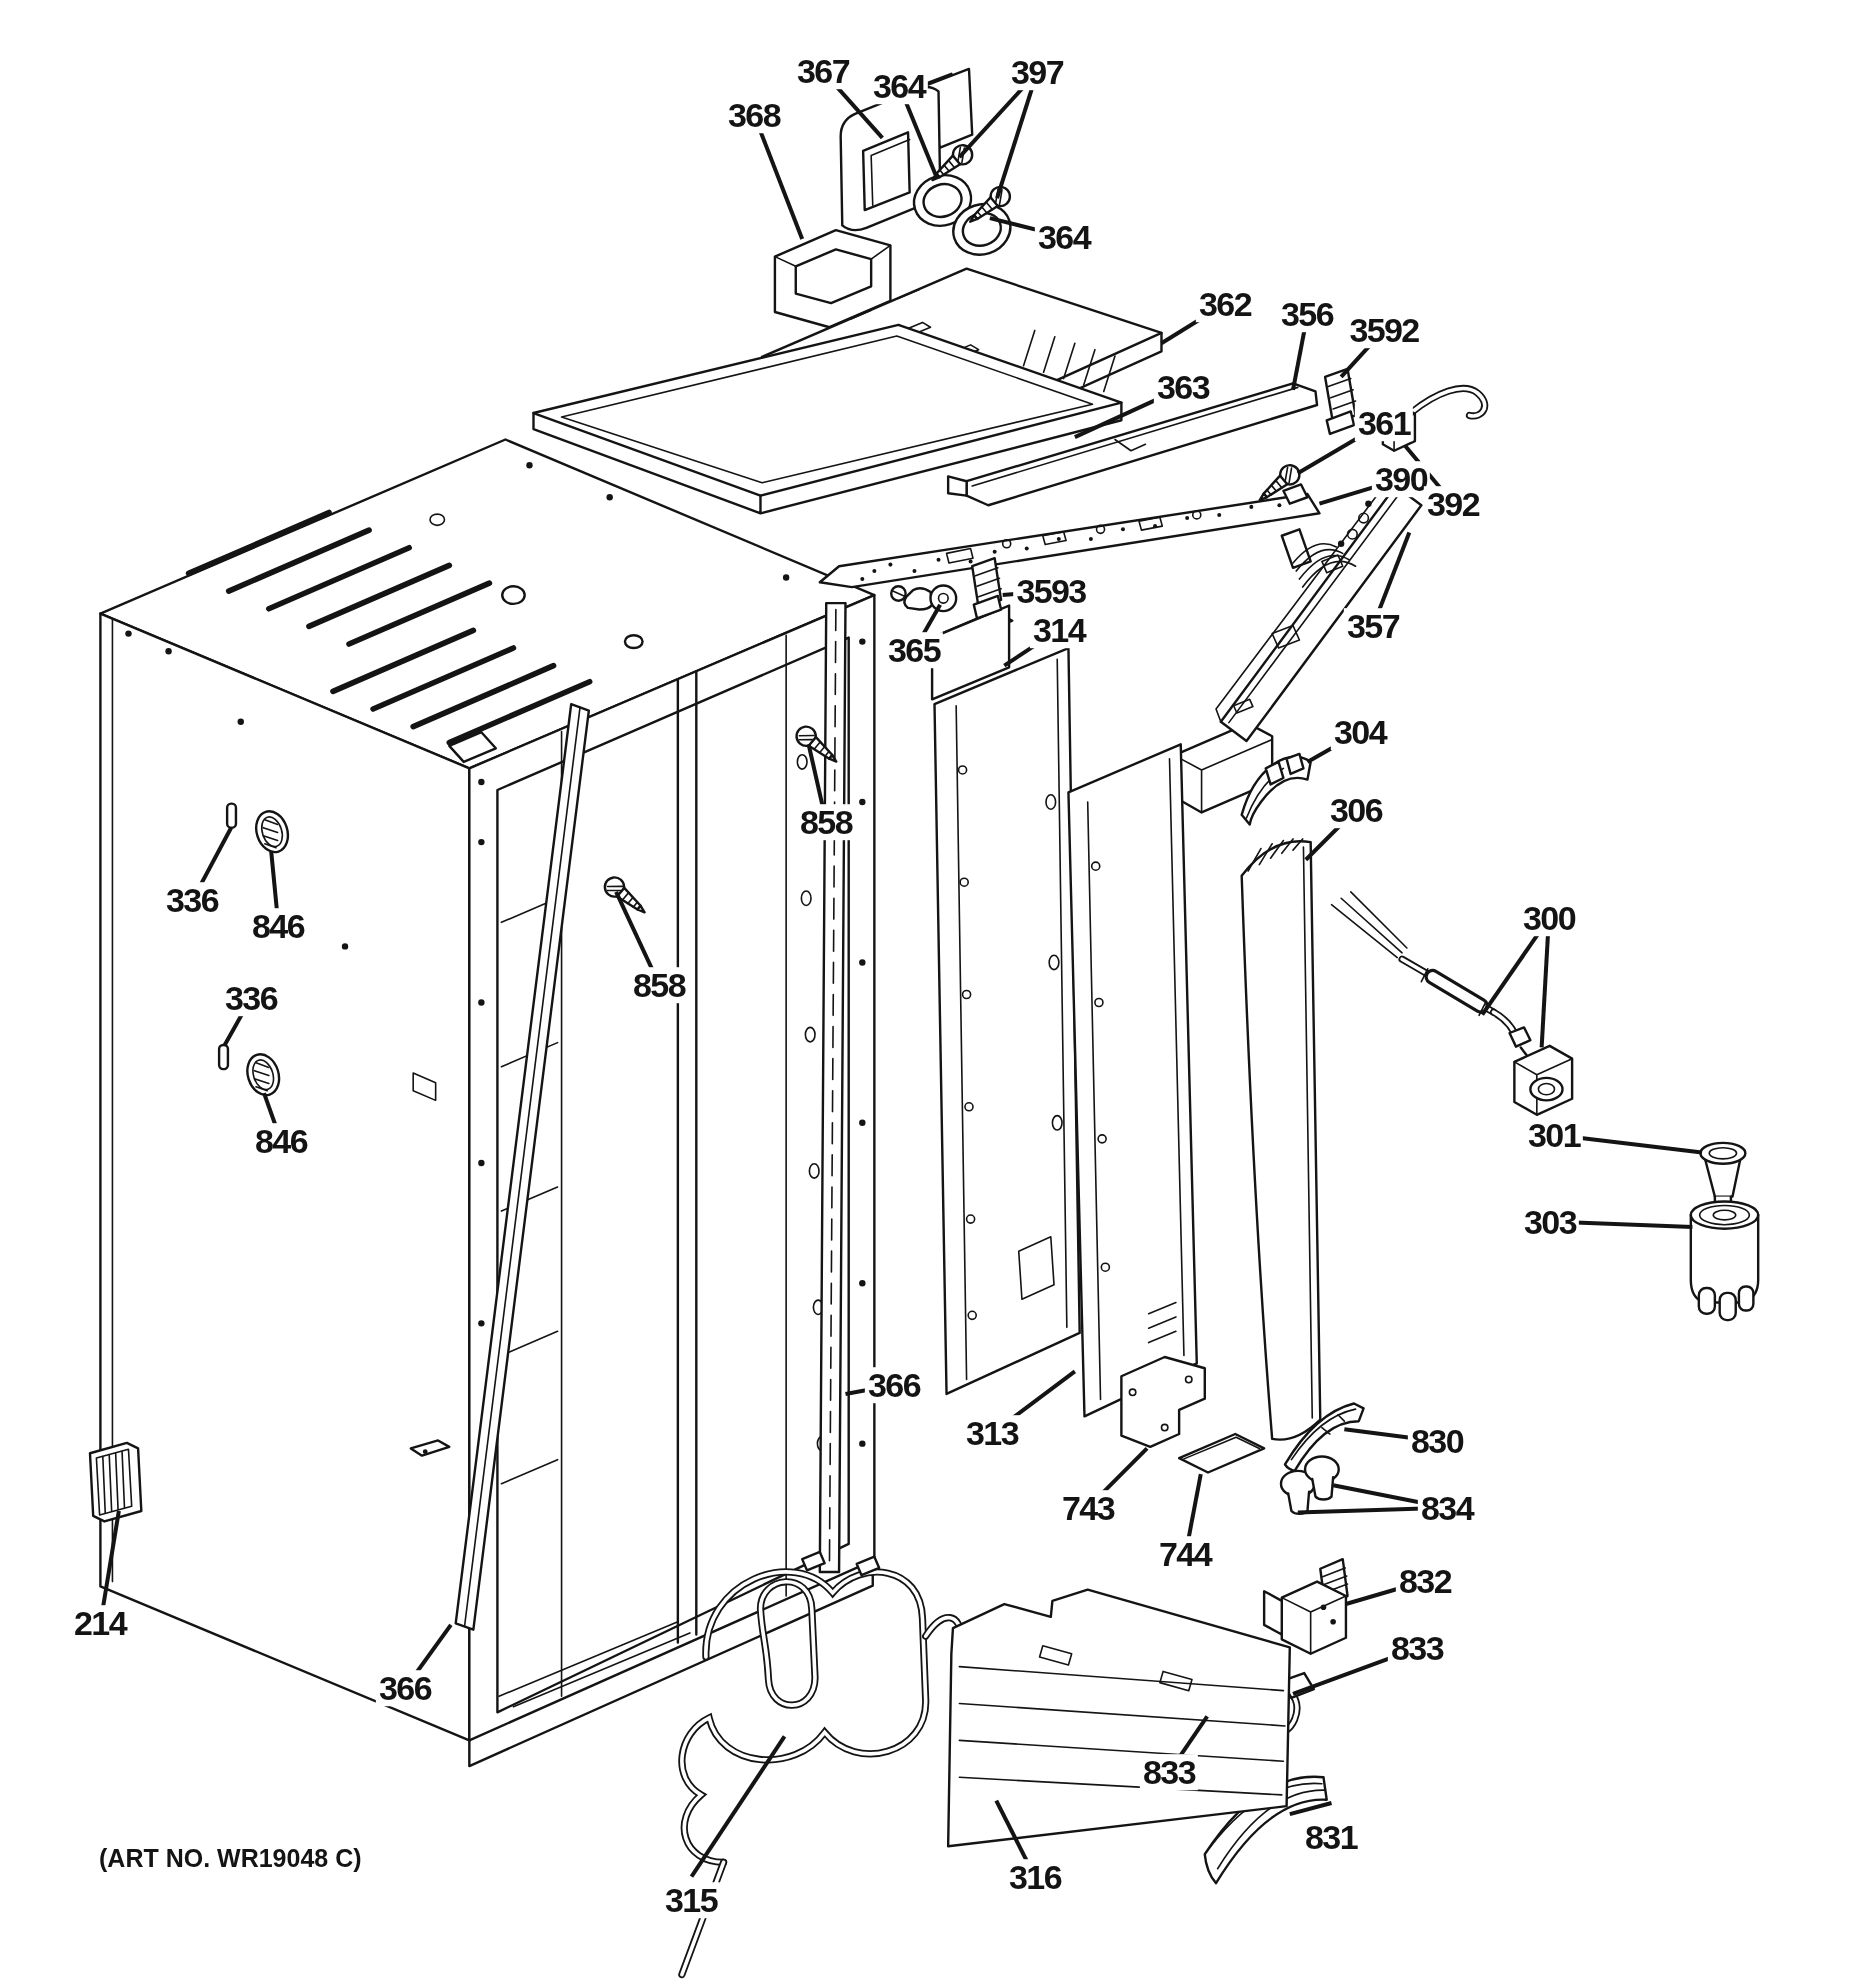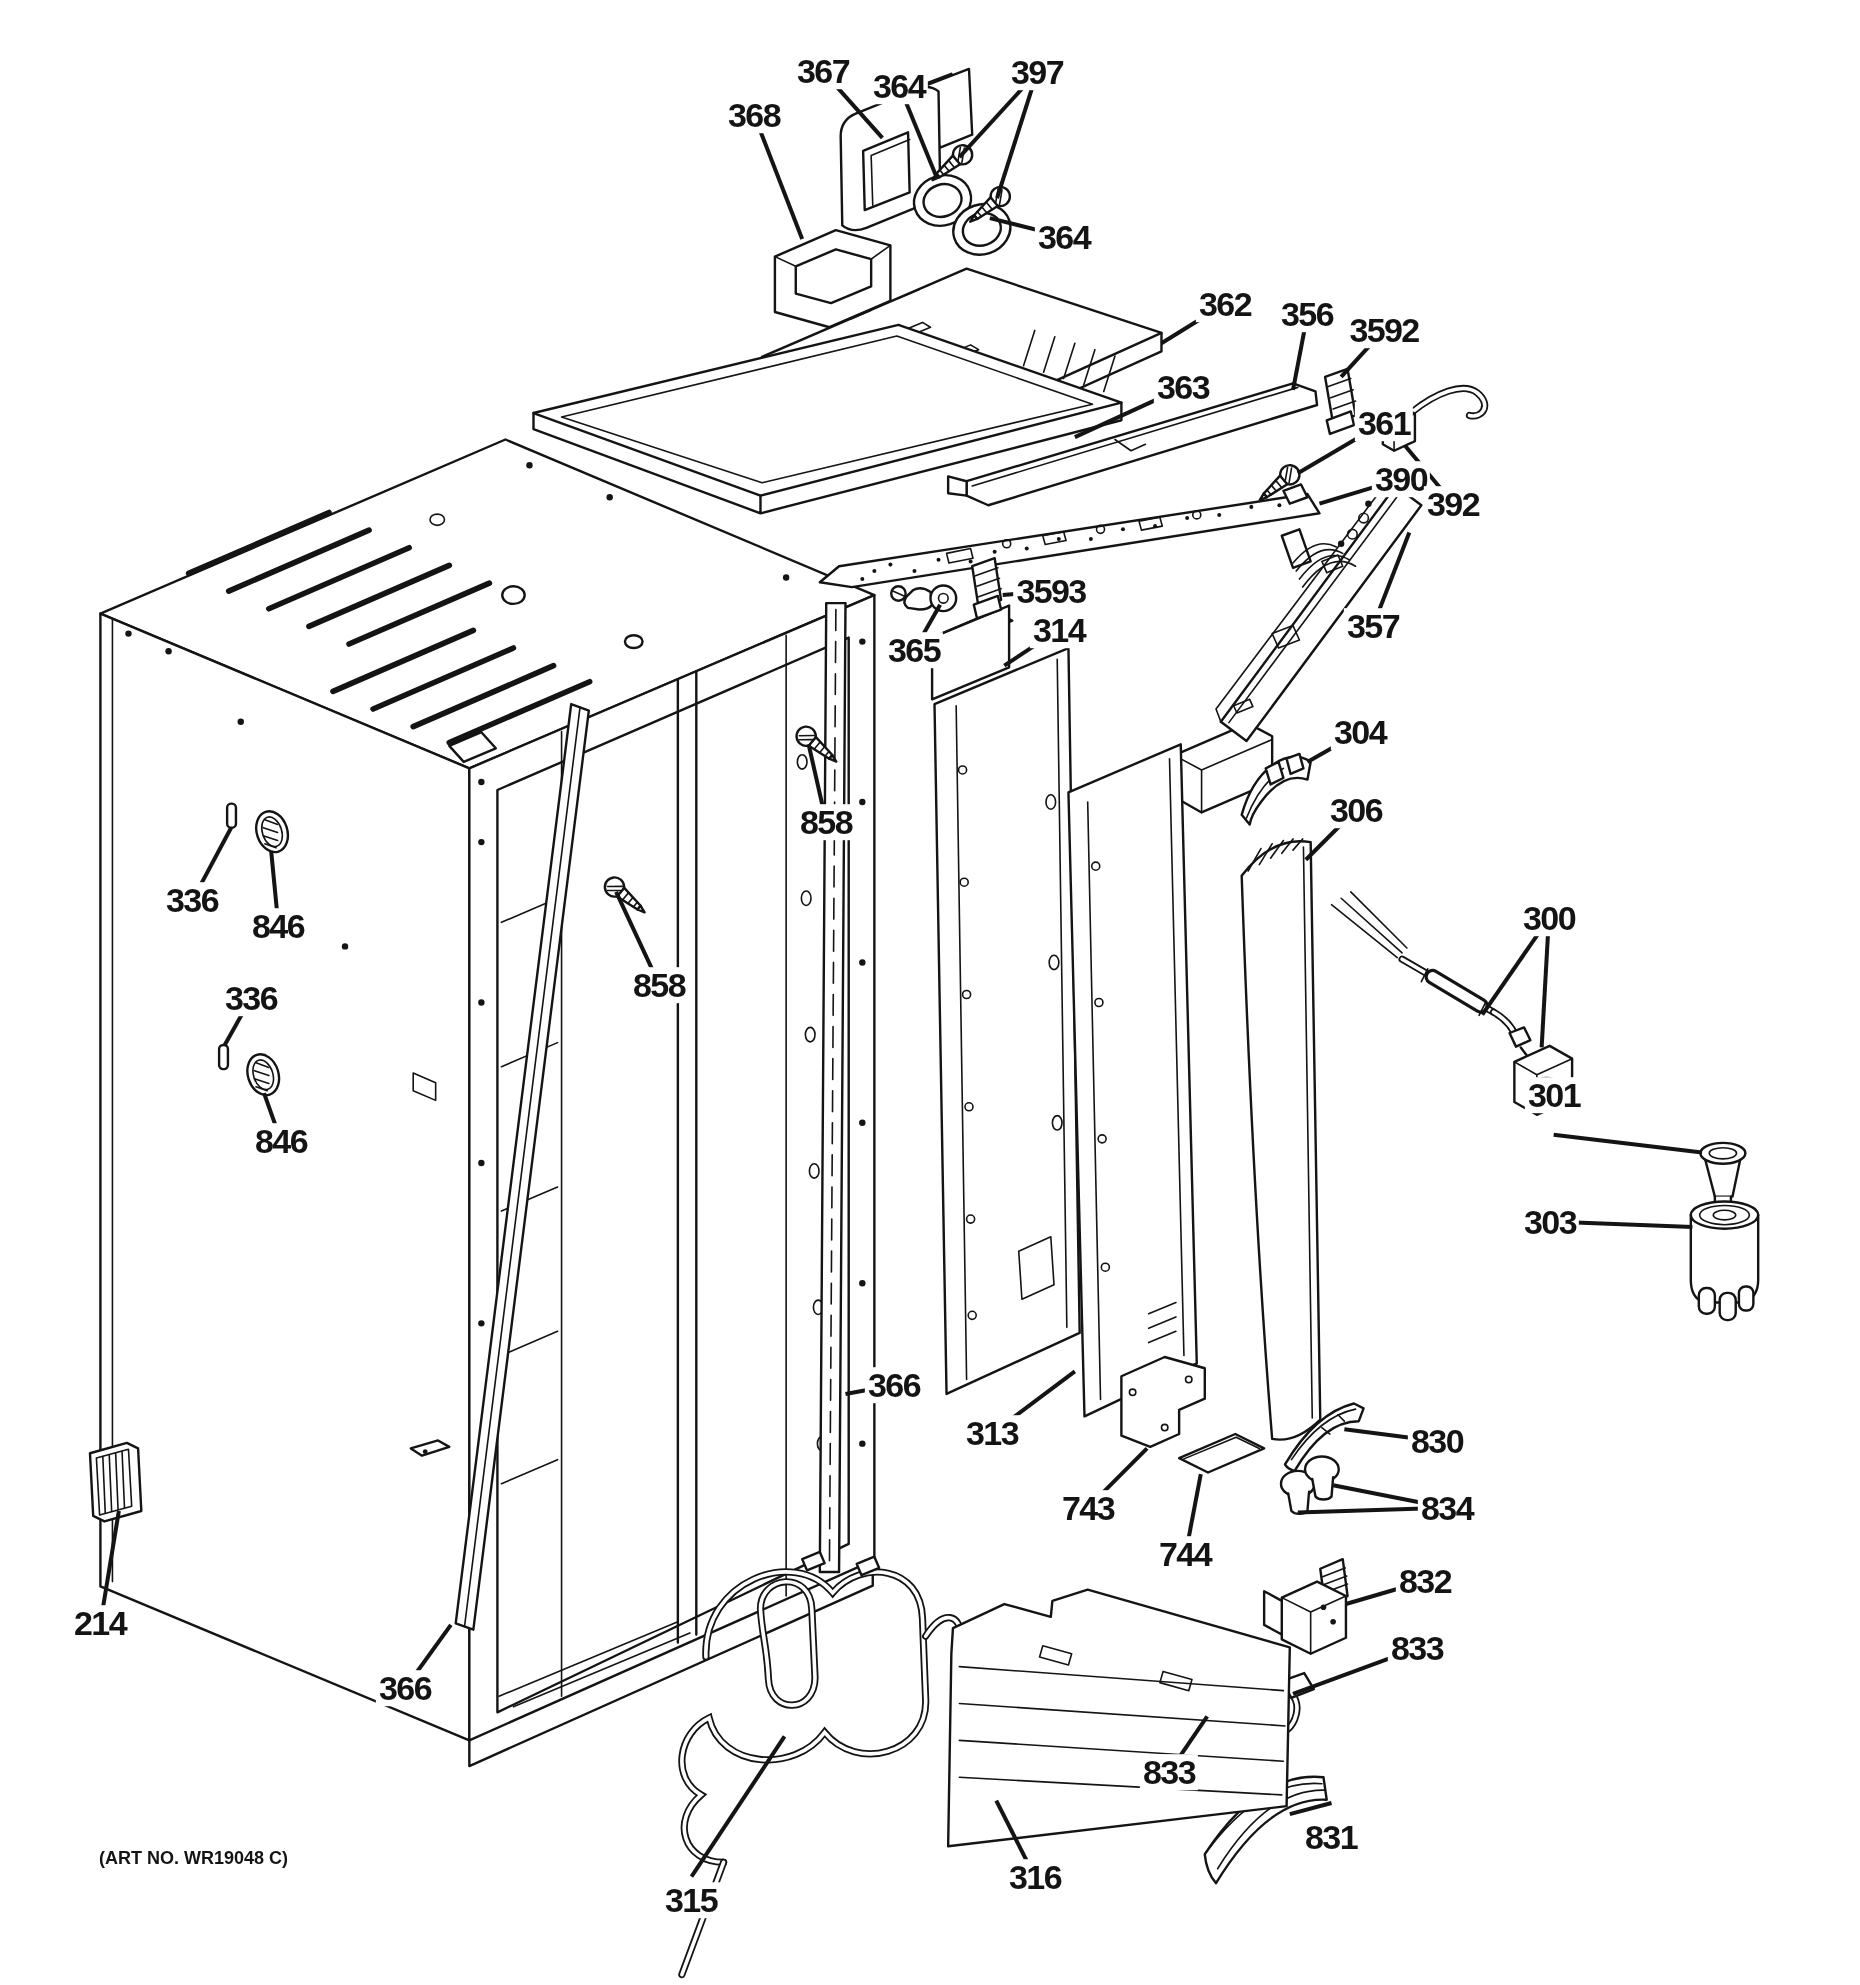--- a/index.html
+++ b/index.html
@@ -12,21 +12,21 @@
   .thin{stroke-width:2;}
   .vent{fill:none;stroke:var(--ink);stroke-width:7;stroke-linecap:round;}
   .dot{fill:var(--ink);stroke:none;}
   .to{fill:none;stroke:var(--ink);stroke-width:9;stroke-linecap:round;}
   .ti{fill:none;stroke:#ffffff;stroke-width:4.5;stroke-linecap:round;}
   .leader{stroke:var(--ink);stroke-width:5;stroke-linecap:butt;}
   
   .callout{position:absolute;transform:translate(-50%,-50%);font-weight:bold;font-size:34px;
            letter-spacing:-1.6px;line-height:1;color:var(--ink);background:#ffffff;padding:0.8px 3.2px;
            white-space:nowrap;}
-  .artno{position:absolute;transform:translate(0,-50%);font-weight:bold;font-size:18px;
+  .artno{position:absolute;transform:translate(0,-50%);font-weight:bold;font-size:25px;
          letter-spacing:0px;color:var(--ink);background:#ffffff;white-space:nowrap;}
   #label-layer{position:absolute;left:0;top:0;width:100%;height:100%;padding-left:17px;}
 </style>
 </head>
 <body>
 
 <div class="stage">
 
 <svg id="artwork" width="1861" height="1985" viewBox="0 0 2320 2475">
   <defs>
@@ -447,21 +447,21 @@
       <div class="callout" style="left: 1373px; top: 626px;">357</div>
       <div class="callout" style="left: 826px; top: 822px;">858</div>
       <div class="callout" style="left: 1360px; top: 732px;">304</div>
       <div class="callout" style="left: 1356px; top: 810px;">306</div>
       <div class="callout" style="left: 1549px; top: 918px;">300</div>
       <div class="callout" style="left: 192px; top: 900px;">336</div>
       <div class="callout" style="left: 278px; top: 926px;">846</div>
       <div class="callout" style="left: 659px; top: 985px;">858</div>
       <div class="callout" style="left: 251px; top: 998px;">336</div>
       <div class="callout" style="left: 281px; top: 1141px;">846</div>
-      <div class="callout" style="left: 1554px; top: 1095px;">301</div>
+      <div class="callout" style="left: 1554px; top: 1135px;">301</div>
       <div class="callout" style="left: 1550px; top: 1222px;">303</div>
       <div class="callout" style="left: 894px; top: 1385px;">366</div>
       <div class="callout" style="left: 992px; top: 1433px;">313</div>
       <div class="callout" style="left: 1437px; top: 1441px;">830</div>
       <div class="callout" style="left: 1088px; top: 1508px;">743</div>
       <div class="callout" style="left: 1447px; top: 1508px;">834</div>
       <div class="callout" style="left: 1185px; top: 1554px;">744</div>
       <div class="callout" style="left: 1425px; top: 1581px;">832</div>
       <div class="callout" style="left: 100px; top: 1623px;">214</div>
       <div class="callout" style="left: 405px; top: 1688px;">366</div>

